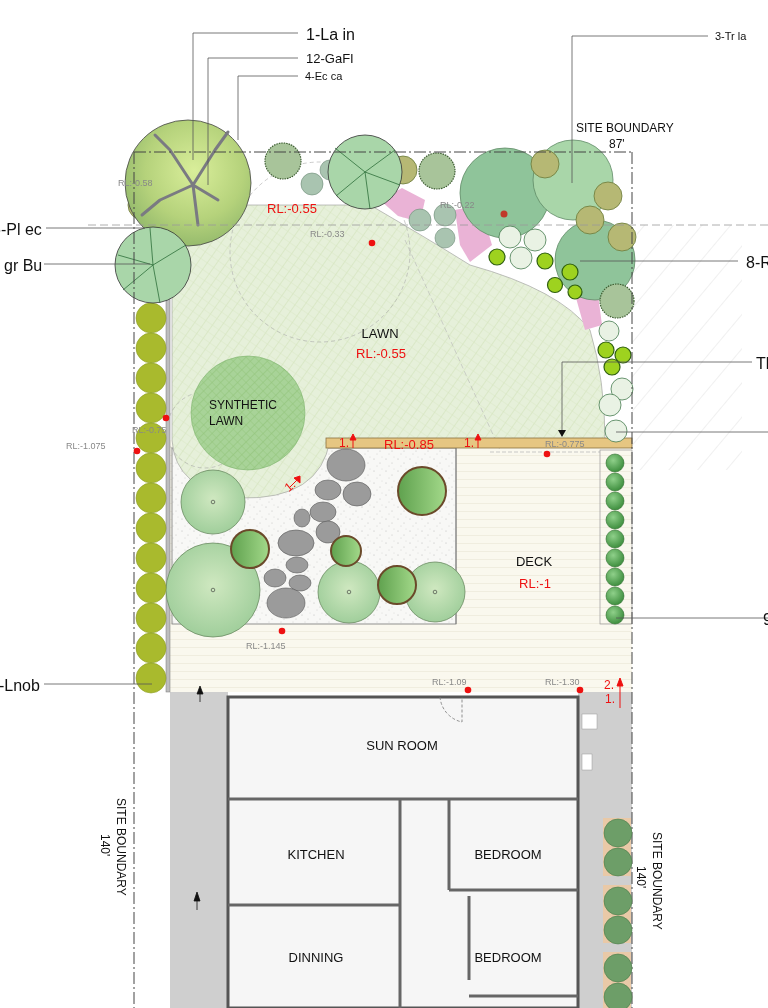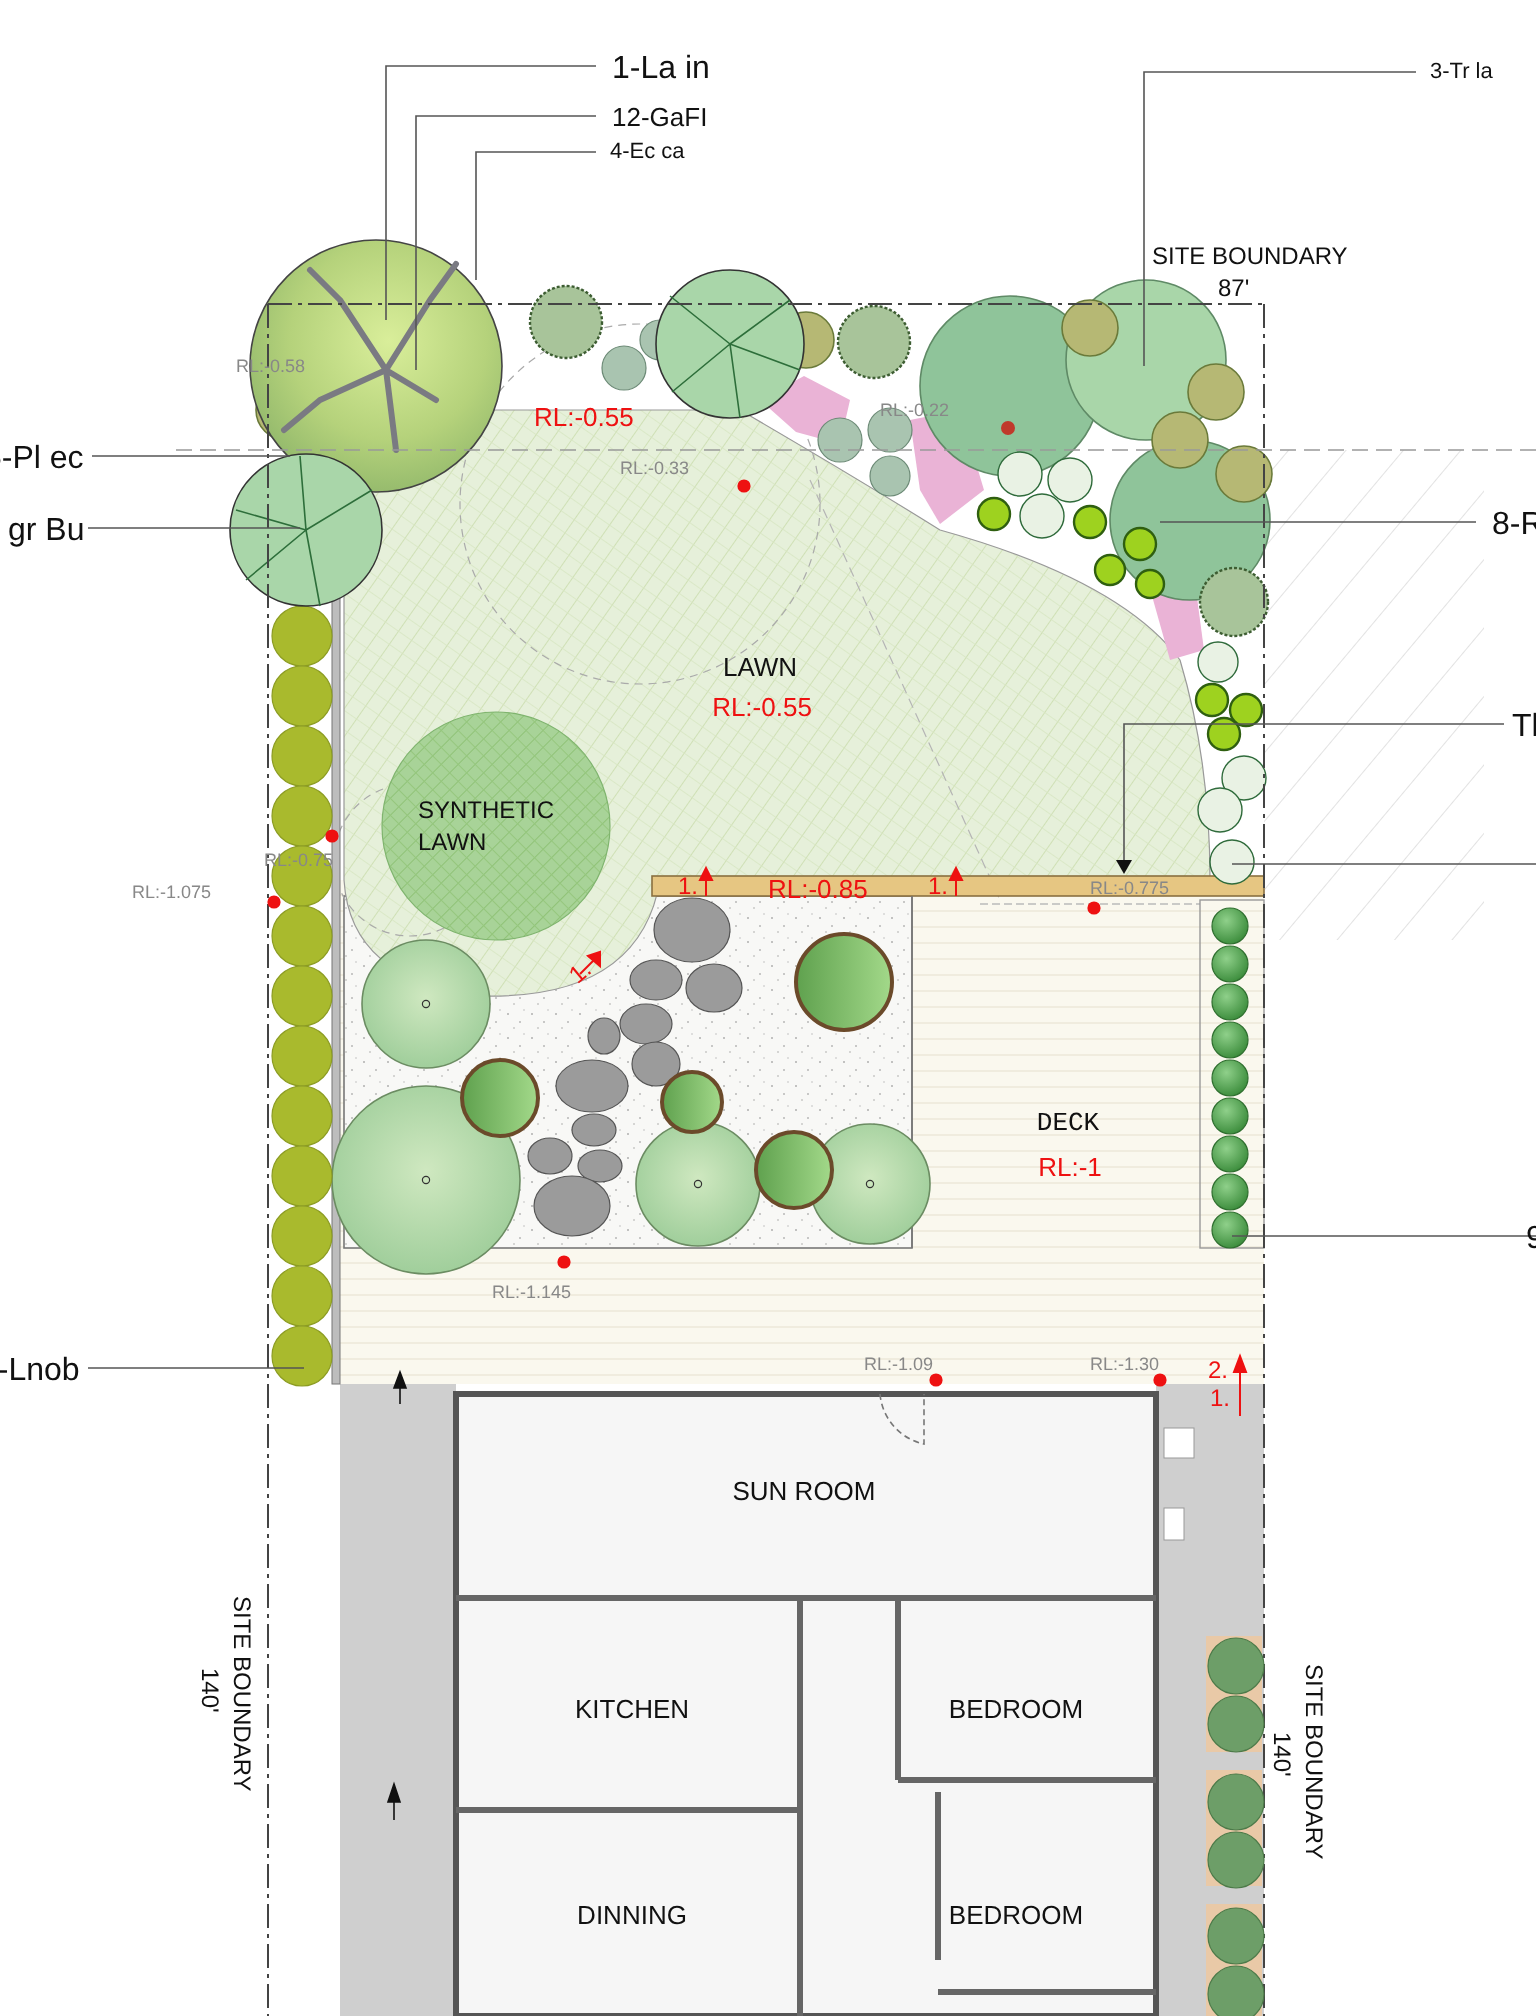--- a/index.html
+++ b/index.html
@@ -312,21 +312,21 @@
 
 <div class="lbl vert" style="left:128px;top:798px;font-size:12px;transform:rotate(90deg);">SITE BOUNDARY</div>
 <div class="lbl vert" style="left:112px;top:834px;font-size:12px;transform:rotate(90deg);">140'</div>
 <div class="lbl vert" style="left:664px;top:832px;font-size:12px;transform:rotate(90deg);">SITE BOUNDARY</div>
 <div class="lbl vert" style="left:648px;top:866px;font-size:12px;transform:rotate(90deg);">140'</div>
 
 <div class="lbl room" style="left:380px;top:326px;">LAWN</div>
 <div class="lbl rl-red room" style="left:381px;top:346px;">RL:-0.55</div>
 <div class="lbl" style="left:209px;top:398px;font-size:12px;">SYNTHETIC</div>
 <div class="lbl" style="left:209px;top:414px;font-size:12px;">LAWN</div>
-<div class="lbl room" style="left:534px;top:554px;font-family:Liberation Mono, monospace;">DECK</div>
+<div class="lbl room" style="left:534px;top:554px;">DECK</div>
 <div class="lbl rl-red room" style="left:535px;top:576px;">RL:-1</div>
 <div class="lbl rl-red" style="left:384px;top:437px;">RL:-0.85</div>
 <div class="lbl rl-red" style="left:267px;top:201px;">RL:-0.55</div>
 
 <div class="lbl rl-grey" style="left:310px;top:229px;">RL:-0.33</div>
 <div class="lbl rl-grey" style="left:440px;top:200px;">RL:-0.22</div>
 <div class="lbl rl-grey" style="left:118px;top:178px;">RL:-0.58</div>
 <div class="lbl rl-grey" style="left:132px;top:406px;margin-top:19px;">RL:-0.75</div>
 <div class="lbl rl-grey" style="left:66px;top:441px;">RL:-1.075</div>
 <div class="lbl rl-grey" style="left:507px;top:439px;padding-left:38px;">RL:-0.775</div>

